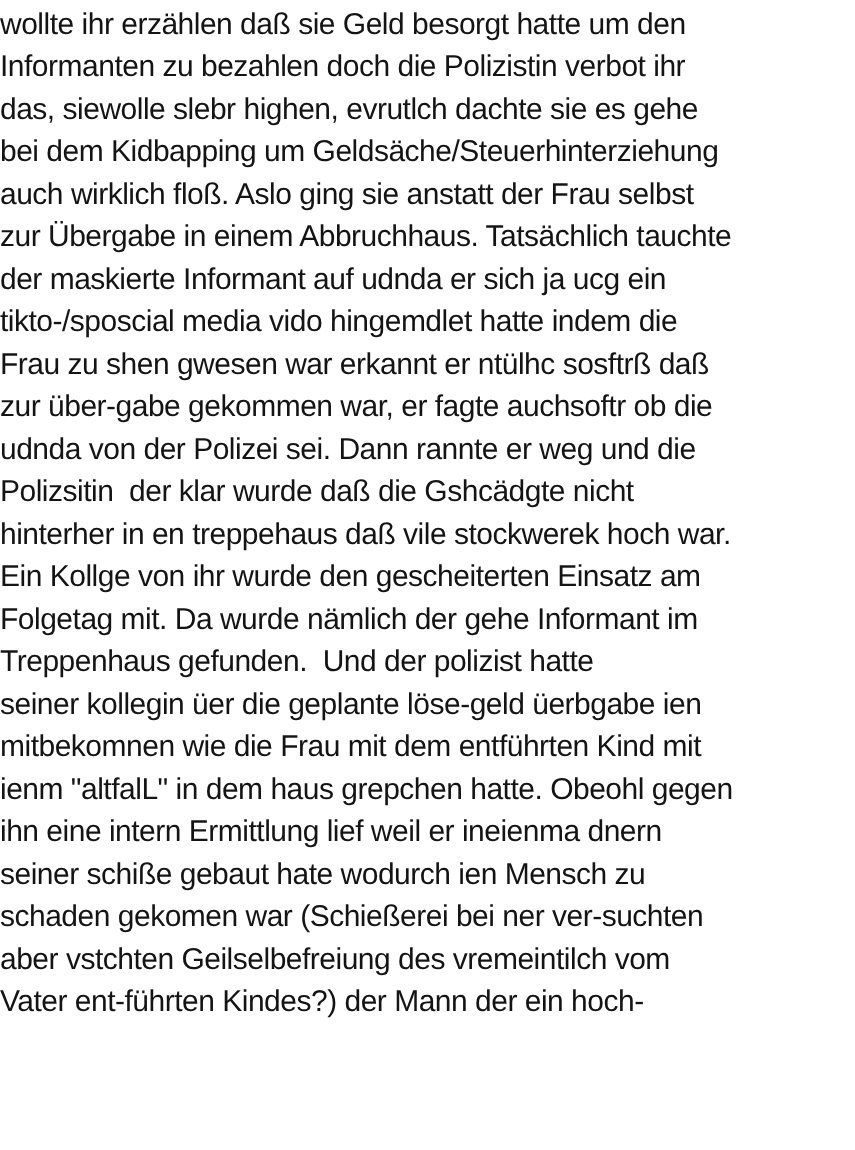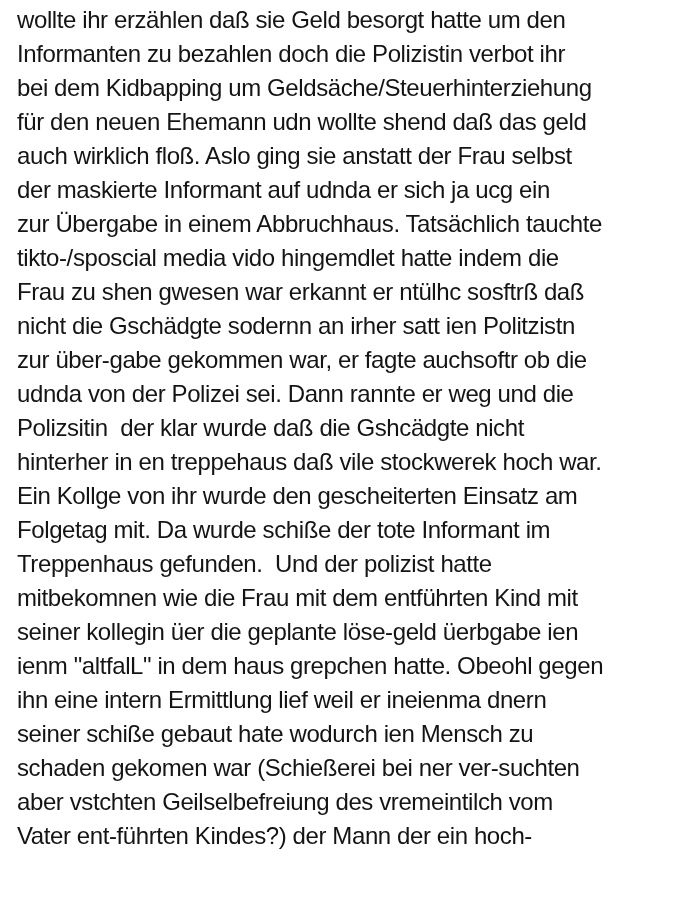--- a/index.html
+++ b/index.html
@@ -10,58 +10,57 @@
     width: 684px;
     height: 920px;
     overflow: hidden;
     background: #ffffff;
   }
   .page {
     box-sizing: border-box;
     width: 544px;
     height: 920px;
     background: #ffffff;
-    padding: 3px 0 0 17px;
+    padding: 3px 0 0 0;
   }
   .text-body {
     font-family: "Liberation Sans", "DejaVu Sans", sans-serif;
     font-size: 24px;
     line-height: 34px;
     letter-spacing: -0.4px;
     color: #141414;
   }
   .line {
     height: 34px;
     white-space: pre;
   }
 </style>
 </head>
 <body>
 
 <div class="page">
   <div class="text-body">
       <div class="line">wollte ihr erzählen daß sie Geld besorgt hatte um den</div>
       <div class="line">Informanten zu bezahlen doch die Polizistin verbot ihr</div>
+      <div class="line">das, siewolle slebr highen, evrutlch dachte sie es gehe</div>
       <div class="line">bei dem Kidbapping um Geldsäche/Steuerhinterziehung</div>
-      <div class="line">für den neuen Ehemann udn wollte shend daß das geld</div>
       <div class="line">auch wirklich floß. Aslo ging sie anstatt der Frau selbst</div>
+      <div class="line">zur Übergabe in einem Abbruchhaus. Tatsächlich tauchte</div>
       <div class="line">der maskierte Informant auf udnda er sich ja ucg ein</div>
-      <div class="line">zur Übergabe in einem Abbruchhaus. Tatsächlich tauchte</div>
       <div class="line">tikto-/sposcial media vido hingemdlet hatte indem die</div>
       <div class="line">Frau zu shen gwesen war erkannt er ntülhc sosftrß daß</div>
-      <div class="line">nicht die Gschädgte sodernn an irher satt ien Politzistn</div>
       <div class="line">zur über-gabe gekommen war, er fagte auchsoftr ob die</div>
       <div class="line">udnda von der Polizei sei. Dann rannte er weg und die</div>
       <div class="line">Polizsitin  der klar wurde daß die Gshcädgte nicht</div>
       <div class="line">hinterher in en treppehaus daß vile stockwerek hoch war.</div>
       <div class="line">Ein Kollge von ihr wurde den gescheiterten Einsatz am</div>
-      <div class="line">Folgetag mit. Da wurde schiße der tote Informant im</div>
+      <div class="line">Folgetag mit. Da wurde nämlich der gehe Informant im</div>
       <div class="line">Treppenhaus gefunden.  Und der polizist hatte</div>
+      <div class="line">seiner kollegin üer die geplante löse-geld üerbgabe ien</div>
       <div class="line">mitbekomnen wie die Frau mit dem entführten Kind mit</div>
-      <div class="line">seiner kollegin üer die geplante löse-geld üerbgabe ien</div>
       <div class="line">ienm "altfalL" in dem haus grepchen hatte. Obeohl gegen</div>
       <div class="line">ihn eine intern Ermittlung lief weil er ineienma dnern</div>
       <div class="line">seiner schiße gebaut hate wodurch ien Mensch zu</div>
       <div class="line">schaden gekomen war (Schießerei bei ner ver-suchten</div>
       <div class="line">aber vstchten Geilselbefreiung des vremeintilch vom</div>
       <div class="line">Vater ent-führten Kindes?) der Mann der ein hoch-</div>
     </div>
 </div>
 
 </body></html>

